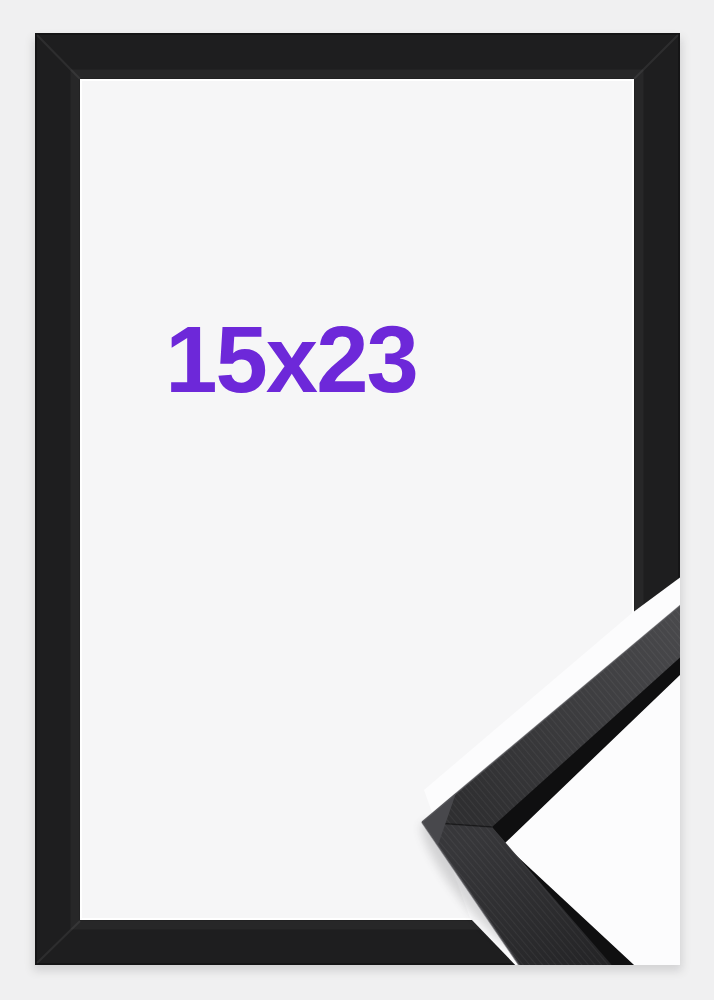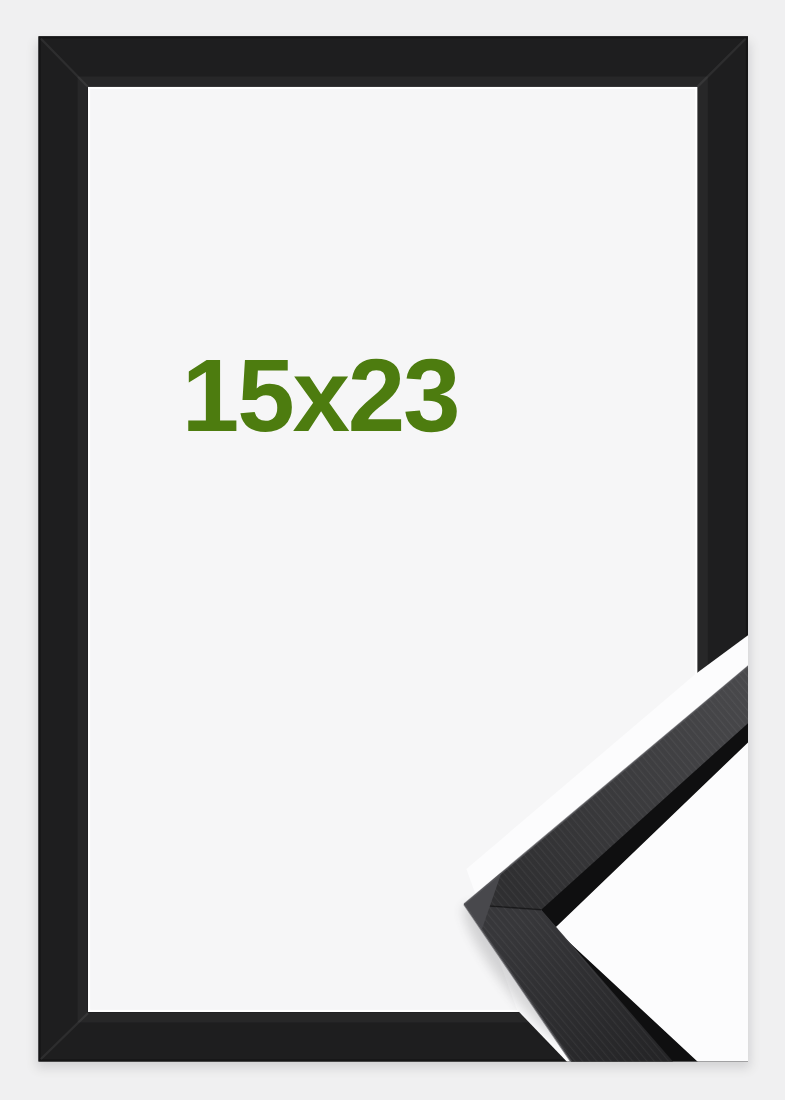--- a/index.html
+++ b/index.html
@@ -26,21 +26,21 @@
   .size-label {
     position: absolute;
     left: 0;
     top: 313px;
     width: 582px;
     text-align: center;
     font-size: 94px;
     line-height: 1;
     font-weight: 700;
     letter-spacing: -2px;
-    color: #4d7c0f;
+    color: #6d28d9;
     user-select: none;
   }
 </style>
 </head>
 <body>
 
 <div class="stage">
 
   <svg width="714" height="1000" viewBox="0 0 714 1000">
     <defs>

